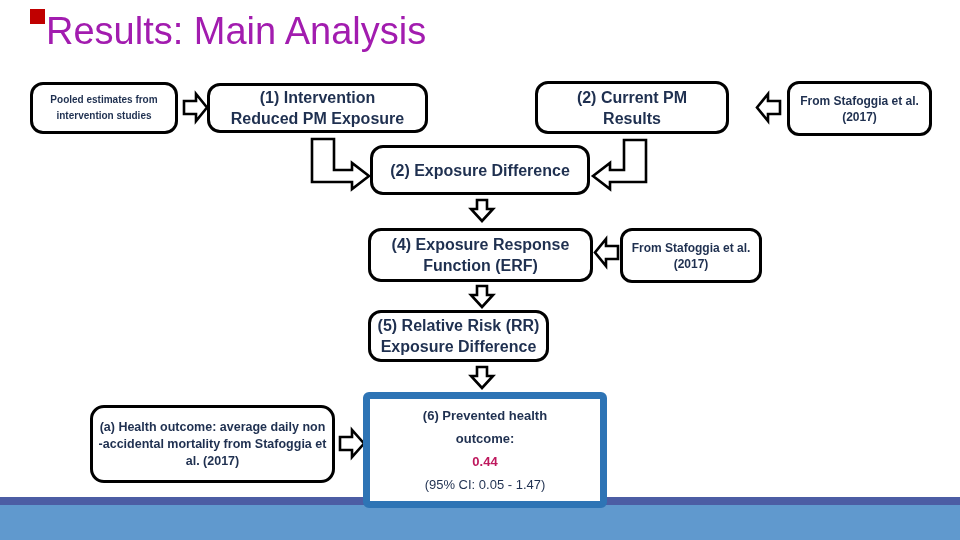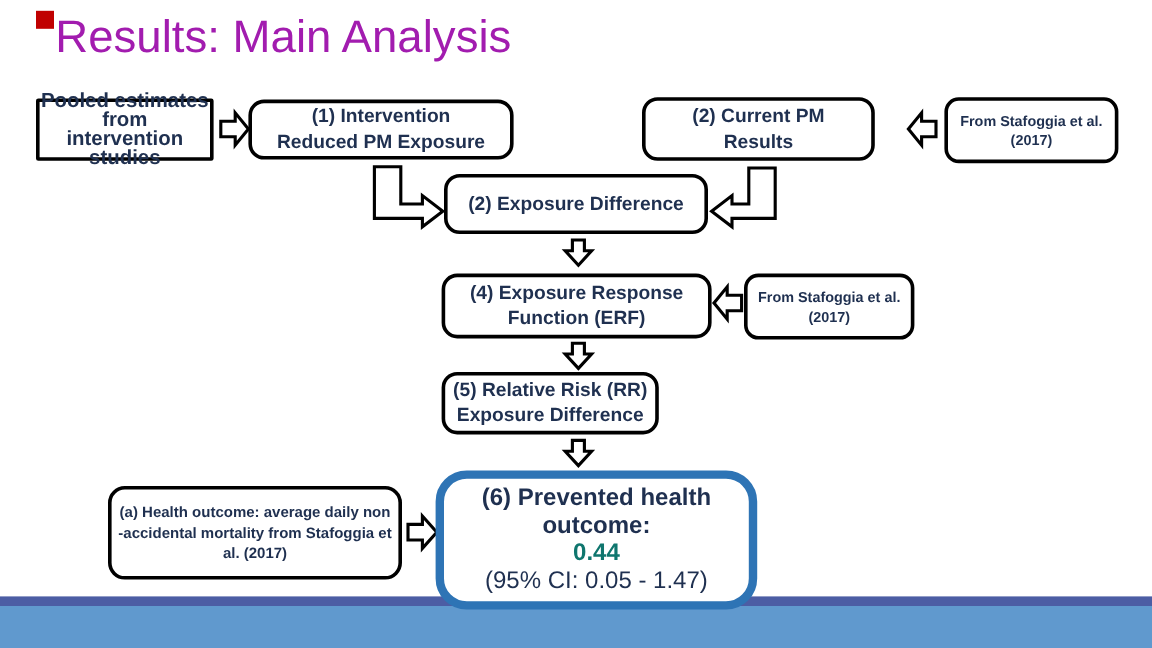--- a/index.html
+++ b/index.html
@@ -11,34 +11,34 @@
   .slide-title{
     position:absolute;left:46px;top:10px;font-size:38px;font-weight:400;
     color:#a21caf;letter-spacing:0px;white-space:nowrap;
   }
   .fbox{
     position:absolute;background:#ffffff;border:3px solid #000000;border-radius:13px;
     display:flex;flex-direction:column;align-items:center;justify-content:center;
     text-align:center;color:#1f3050;font-weight:bold;box-sizing:border-box;z-index:3;
   }
   .fbox .ln{display:block;}
-  .box-pooled{left:30px;top:82px;width:148px;height:52px;font-size:17px;line-height:16px;border-radius:2px;}
+  .box-pooled{left:30px;top:82px;width:148px;height:52px;font-size:10px;line-height:16px;border-radius:13px;}
   .box-1{left:207px;top:83px;width:221px;height:50px;font-size:16px;line-height:21px;}
   .box-2{left:535px;top:81px;width:194px;height:53px;font-size:16px;line-height:21px;}
   .box-staf1{left:787px;top:81px;width:145px;height:55px;font-size:12px;line-height:16px;border-radius:12px;}
   .box-3{left:370px;top:145px;width:220px;height:50px;font-size:16px;line-height:21px;}
   .box-4{left:368px;top:228px;width:225px;height:54px;font-size:16px;line-height:21px;}
   .box-staf2{left:620px;top:228px;width:142px;height:55px;font-size:12px;line-height:16px;border-radius:12px;}
   .box-5{left:368px;top:310px;width:181px;height:52px;font-size:16px;line-height:21px;}
   .box-a{left:90px;top:405px;width:245px;height:78px;font-size:12.5px;line-height:17px;border-radius:14px;}
   .box-6{
-    left:363px;top:392px;width:268px;height:116px;border:7px solid #2E74B5;border-radius:26px;
-    font-size:20px;line-height:23px;z-index:5;
+    left:363px;top:392px;width:244px;height:116px;border:7px solid #2E74B5;border-radius:6px;
+    font-size:13px;line-height:23px;z-index:5;
   }
-  .box-6 .value{color:#0f766e;}
+  .box-6 .value{color:#be185d;}
   .box-6 .ci{font-weight:400;}
   .arrow-layer{position:absolute;left:0;top:0;width:960px;height:540px;z-index:2;}
   .arrow-layer path{fill:#ffffff;stroke:#000000;stroke-width:2.6;stroke-linejoin:miter;}
   .footer-stripe{position:absolute;left:0;top:497px;width:960px;height:8px;background:#4C5DA4;z-index:1;}
   .footer-band{position:absolute;left:0;top:505px;width:960px;height:35px;background:#6099CE;z-index:1;}
 </style>
 </head>
 <body>
 
 <div class="slide">

